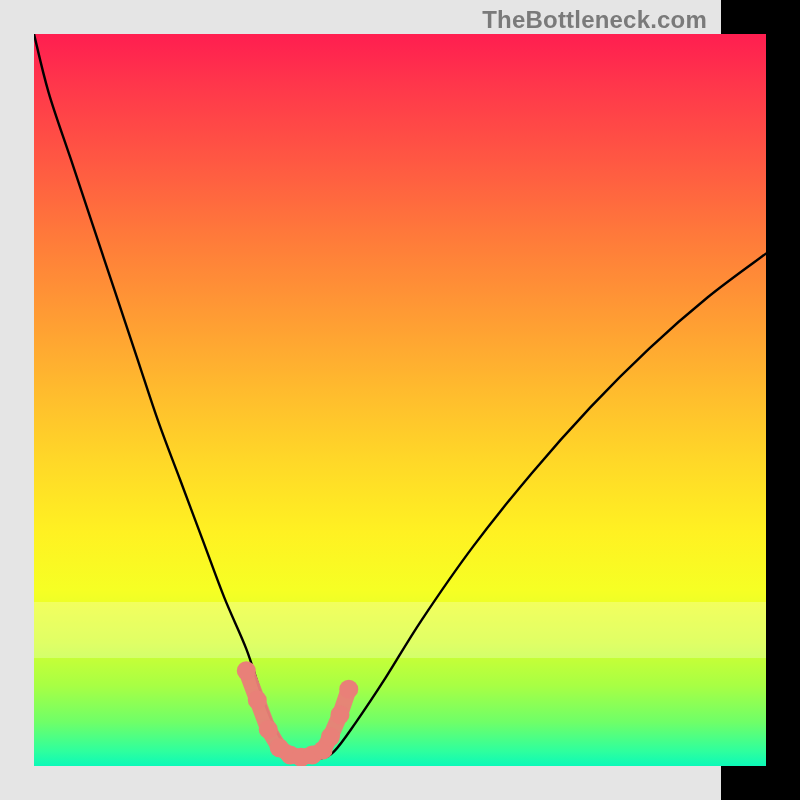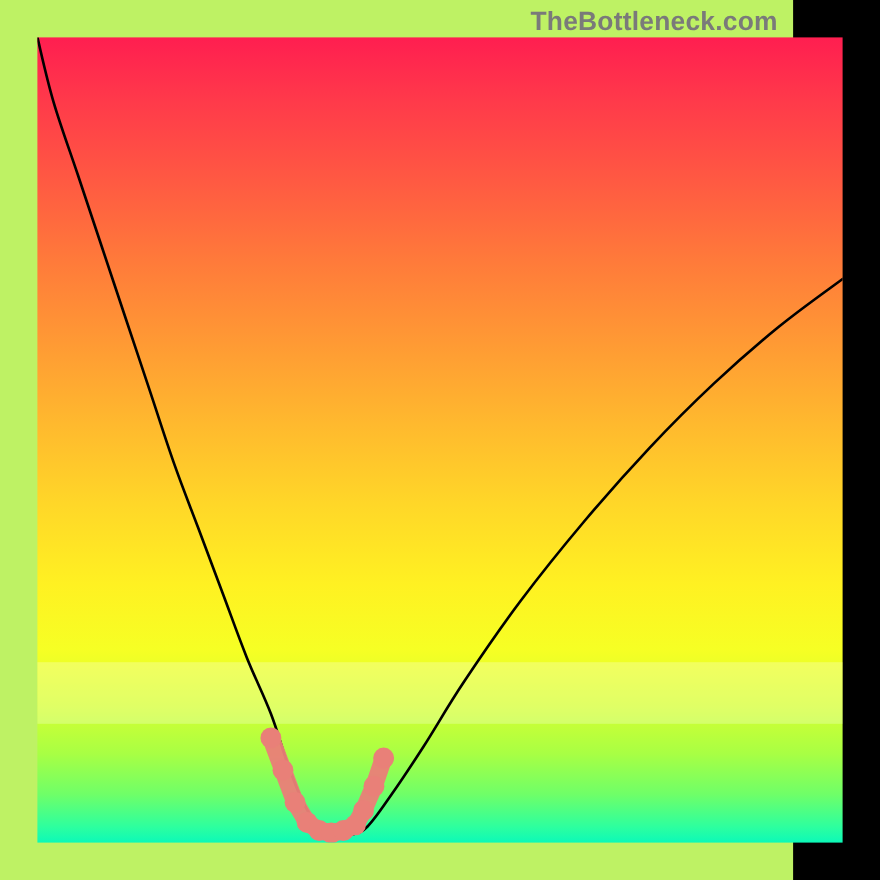--- a/index.html
+++ b/index.html
@@ -9,21 +9,21 @@
     height: 800px;
     background: #000000;
     overflow: hidden;
   }
   .frame {
     position: absolute;
     top: 0;
     left: 0;
     width: 721px;
     height: 800px;
-    background: #bef264;
+    background: #e5e5e5;
   }
   .plot-area {
     position: absolute;
     top: 34px;
     left: 34px;
     width: 732px;
     height: 732px;
     background: linear-gradient(to bottom,
       #ff1e50 0%,
       #ff3a4a 8%,

